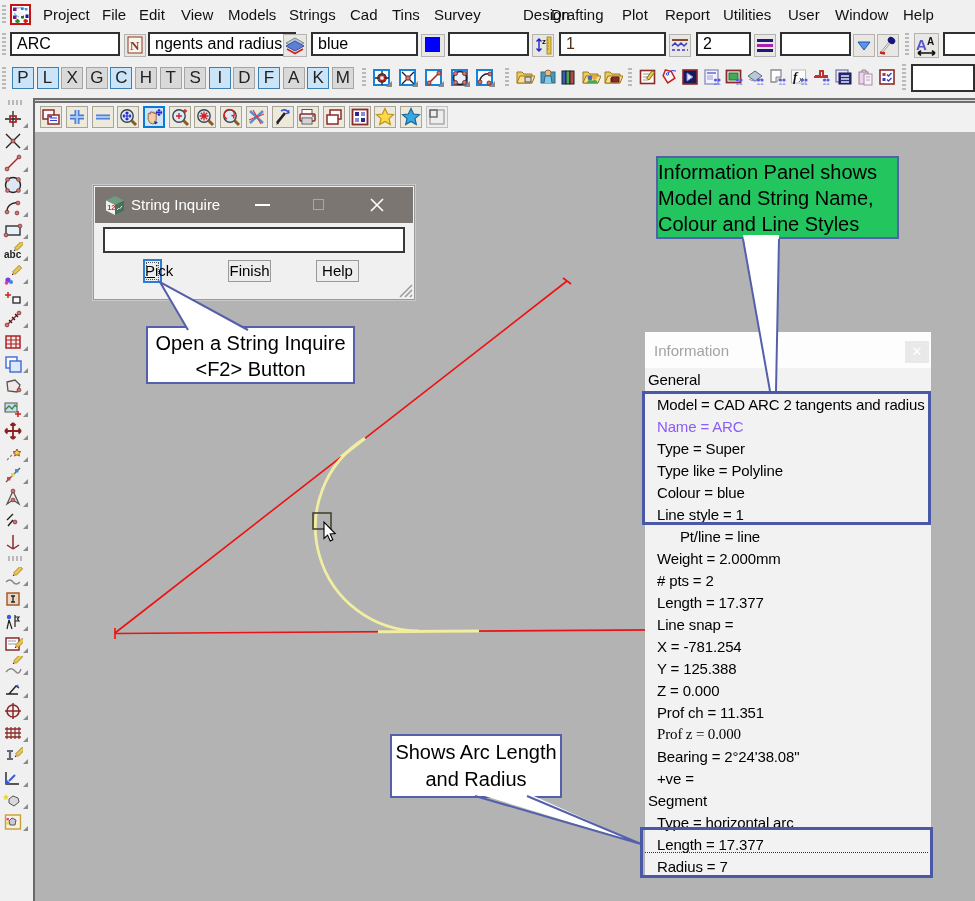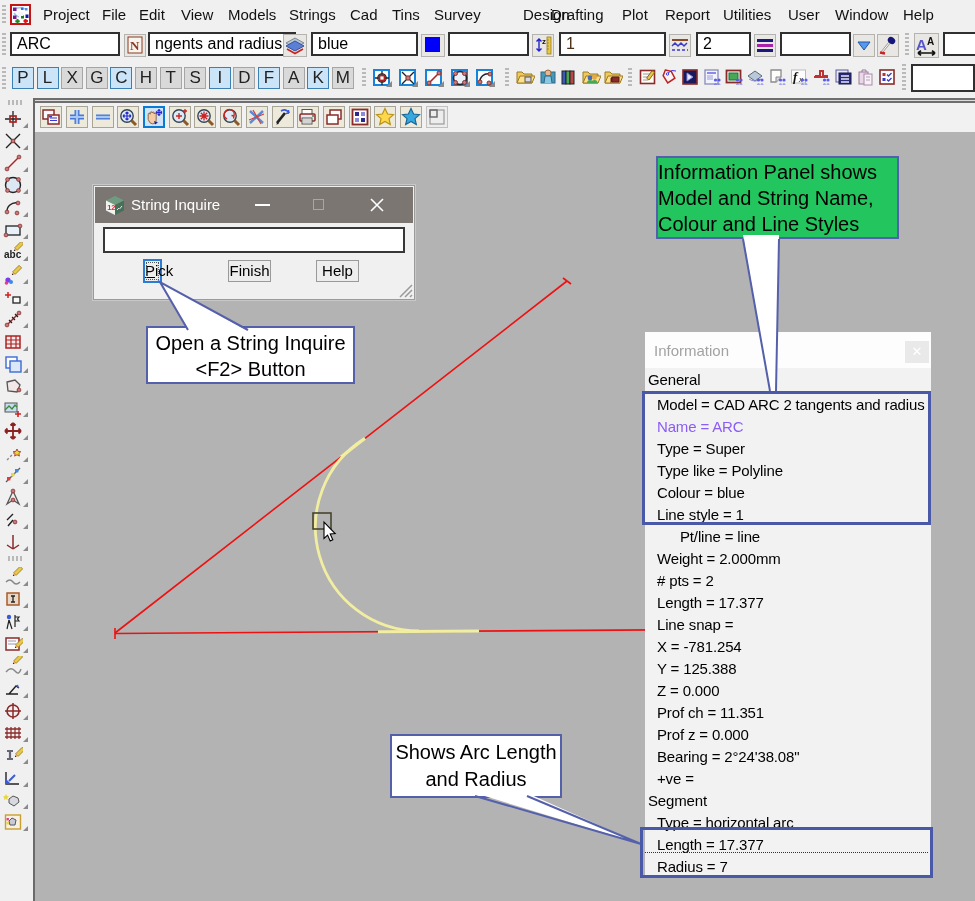--- a/index.html
+++ b/index.html
@@ -753,21 +753,21 @@
       <div class="abs" style="left:12px;top:174px;font-size:15px;letter-spacing:-0.15px;color:#000;white-space:nowrap;">Line style = 1</div>
       <div class="abs" style="left:23px;top:196px;font-size:15px;letter-spacing:-0.15px;color:#000;white-space:nowrap;margin-left:12px;">Pt/line = line</div>
       <div class="abs" style="left:12px;top:218px;font-size:15px;letter-spacing:-0.15px;color:#000;white-space:nowrap;">Weight = 2.000mm</div>
       <div class="abs" style="left:12px;top:240px;font-size:15px;letter-spacing:-0.15px;color:#000;white-space:nowrap;"># pts = 2</div>
       <div class="abs" style="left:12px;top:262px;font-size:15px;letter-spacing:-0.15px;color:#000;white-space:nowrap;">Length = 17.377</div>
       <div class="abs" style="left:12px;top:284px;font-size:15px;letter-spacing:-0.15px;color:#000;white-space:nowrap;">Line snap =</div>
       <div class="abs" style="left:12px;top:306px;font-size:15px;letter-spacing:-0.15px;color:#000;white-space:nowrap;">X = -781.254</div>
       <div class="abs" style="left:12px;top:328px;font-size:15px;letter-spacing:-0.15px;color:#000;white-space:nowrap;">Y = 125.388</div>
       <div class="abs" style="left:12px;top:350px;font-size:15px;letter-spacing:-0.15px;color:#000;white-space:nowrap;">Z = 0.000</div>
       <div class="abs" style="left:12px;top:372px;font-size:15px;letter-spacing:-0.15px;color:#000;white-space:nowrap;">Prof ch = 11.351</div>
-      <div class="abs" style="left:12px;top:394px;font-size:15px;letter-spacing:-0.15px;color:#000;white-space:nowrap;">Prof z = 0.000</div>
+      <div class="abs" style="left:12px;top:394px;font-size:15px;letter-spacing:-0.15px;color:#000;white-space:nowrap;font-family:Liberation Serif, serif;">Prof z = 0.000</div>
       <div class="abs" style="left:12px;top:416px;font-size:15px;letter-spacing:-0.15px;color:#000;white-space:nowrap;">Bearing = 2°24'38.08"</div>
       <div class="abs" style="left:12px;top:438px;font-size:15px;letter-spacing:-0.15px;color:#000;white-space:nowrap;">+ve =</div>
       <div class="abs" style="left:3px;top:460px;font-size:15px;letter-spacing:-0.15px;color:#000;white-space:nowrap;">Segment</div>
       <div class="abs" style="left:12px;top:482px;font-size:15px;letter-spacing:-0.15px;color:#000;white-space:nowrap;">Type = horizontal arc</div>
       <div class="abs" style="left:12px;top:504px;font-size:15px;letter-spacing:-0.15px;color:#000;white-space:nowrap;">Length = 17.377</div>
       <div class="abs" style="left:12px;top:526px;font-size:15px;letter-spacing:-0.15px;color:#000;white-space:nowrap;">Radius = 7</div>
     </div>
 </div>
 
 <div class="abs" style="left:146px;top:326px;width:209px;height:58px;background:#fff;border:2px solid #5560ab;font-size:20px;text-align:center;line-height:26px;padding-top:2px;">Open a String Inquire<br>&lt;F2&gt; Button</div>

